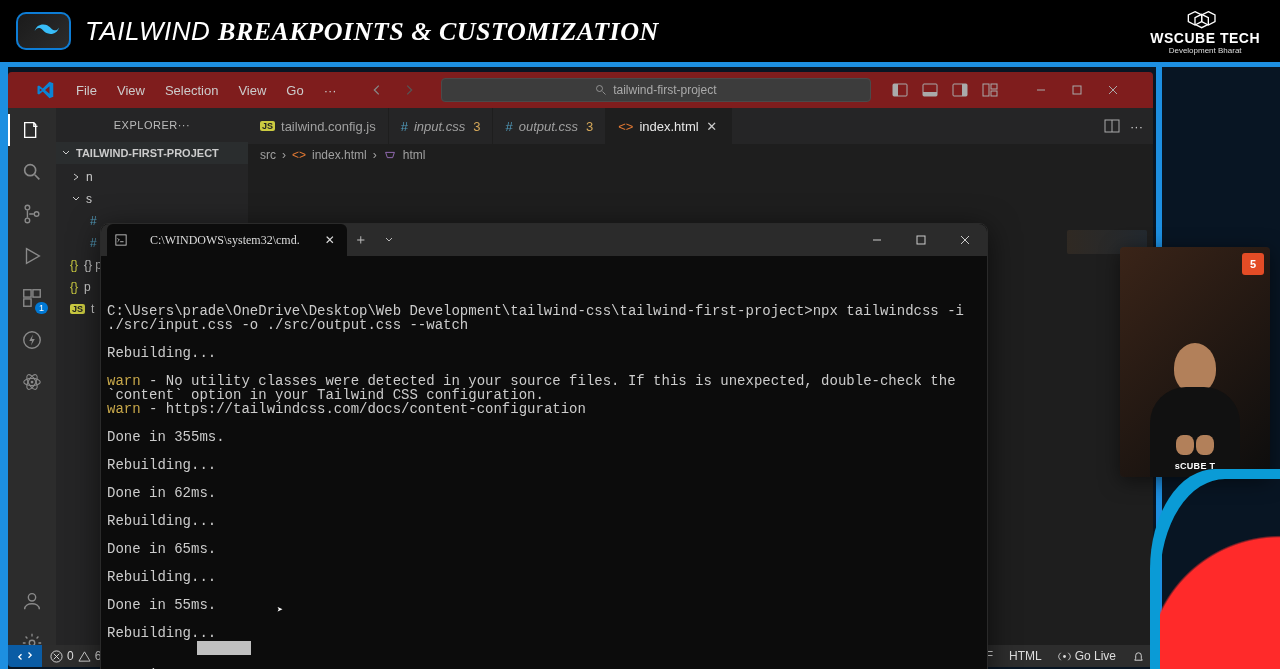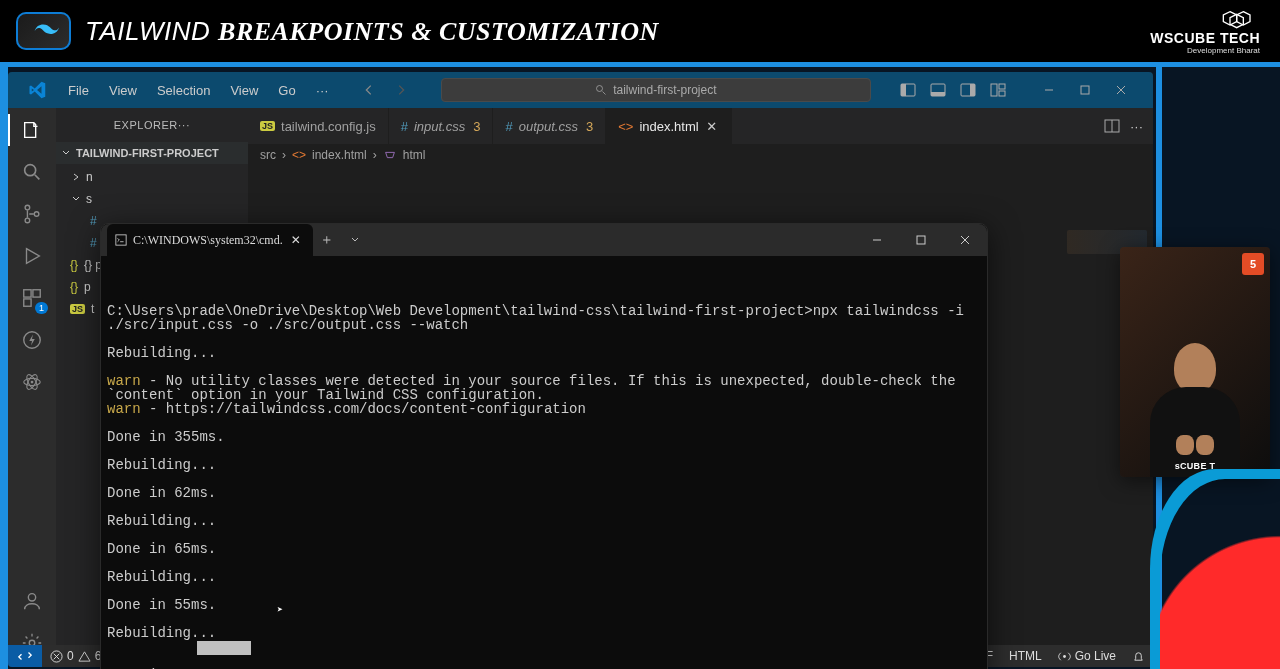--- a/index.html
+++ b/index.html
@@ -11,41 +11,41 @@
     position: relative; color: #fff;
   }
   .banner .logo-box {
     width: 55px; height: 38px; border-radius: 10px; background: linear-gradient(135deg,#1a1a1a,#2d2d2d);
     display: flex; align-items: center; justify-content: center; margin-right: 14px; box-shadow:0 0 0 2px #0d7dd6 inset;
   }
   .banner .logo-box svg { width: 36px; height: 22px; }
   .banner .title { font-size: 26px; font-style: italic; font-weight: 400; letter-spacing: 0.5px;}
   .banner .title strong { font-weight: 800; font-style: italic; font-family: Liberation Serif, serif;}
   .banner .brand {
-    position: absolute; right: 20px; top: 8px; color: #fff; text-align: center; font-size: 10px; align-items: flex-end;
+    position: absolute; right: 20px; top: 8px; color: #fff; text-align: center; font-size: 10px;
   }
   .brand-logo { display:flex; flex-direction:column; align-items:center; }
   .brand-logo svg { width: 40px; height: 22px;}
   .brand-name { font-weight: 700; font-size: 14px; letter-spacing:0.5px;}
   .brand-tag { font-size: 8px; opacity:.85;}
   
   
   .outer-frame { width: 1280px; height: 607px; position: relative; background: #081523; border-top: 5px solid #1d8fe1; }
   .frame-left-accent { position:absolute; left:0; top:0; width:8px; height:100%; background:#1d8fe1;}
   .frame-right-accent { position:absolute; right:118px; top:0; width:6px; height:100%; background:#1d8fe1;}
   
   
   .vscode {
     position: absolute; left: 8px; top: 5px; width: 1145px; height: 595px;
     background: #1e1e1e; color: #ccc; font-size: 13px; display:flex; flex-direction:column;
     border-radius: 4px; overflow:hidden;
   }
   
   .titlebar {
-    height: 36px; background: #0c4a6e; display:flex; align-items:center; padding: 0 14px;
+    height: 36px; background: #7f1d1d; display:flex; align-items:center; padding: 0 22px;
   }
   .titlebar .vs-logo { width:22px;height:22px; display:flex;align-items:center;justify-content:center; margin:0 10px 0 4px;}
   .titlebar .menu-item { padding: 0 10px; cursor:default; color:#ccc; }
   .titlebar .menu-spacer { width: 14px;}
   .titlebar .nav-arrow { width:24px; height:24px; display:flex;align-items:center;justify-content:center; color:#888; margin:0 4px;}
   .search {
     flex:1; display:flex; align-items:center; justify-content:center; margin: 0 10px;
   }
   .search-box {
     width: 430px; height: 24px; background:#3c3c3c; border:1px solid #4a4a4a; border-radius:4px;
@@ -87,21 +87,21 @@
   .editor-body { flex:1; position:relative; }
   
   
   .cmd {
     position:absolute; left:100px; top:156px; width:888px; height:460px;
     background:#0c0c0c; color:#cccccc; font-family: Consolas, 'Courier New', monospace; font-size:14px;
     border-radius:8px; box-shadow: 0 6px 30px rgba(0,0,0,.6); display:flex; flex-direction:column;
     border:1px solid #2a2a2a;
   }
   .cmd-titlebar{ height:32px; background:#2b2b2b; display:flex; align-items:center; border-radius:8px 8px 0 0;}
-  .cmd-tab { height:32px; background:#0c0c0c; display:flex; align-items:center; padding:0 10px 0 8px; gap:6px; font-size:12px; color:#ddd; border-radius:6px 6px 0 0; margin-left:6px; font-family:'Segoe UI';}
+  .cmd-tab { height:32px; background:#0c0c0c; display:flex; align-items:center; padding:0 10px 0 8px; gap:23px; font-size:12px; color:#ddd; border-radius:6px 6px 0 0; margin-left:6px; font-family:'Segoe UI';}
   .cmd-tab .close{ width:14px;height:14px;display:flex;align-items:center;justify-content:center;}
   .cmd-newtab, .cmd-drop{ width:28px; height:32px; display:flex;align-items:center;justify-content:center; color:#bbb;}
   .cmd-winbtns{ margin-left:auto; display:flex;}
   .cmd-winbtn{ width:44px;height:32px;display:flex;align-items:center;justify-content:center;color:#ccc;}
   .cmd-body{ flex:1; padding:6px 6px; overflow:hidden; white-space:pre-wrap; line-height:1.0; position:relative;}
   .cmd-line{ line-height:14px; white-space:pre-wrap;}
   .cmd-warn{ color:#c8a84a; }
   .cmd-selection{ display:inline-block; width:54px; height:14px; background:#c0c0c0; vertical-align:text-bottom;}
   .mouse-pointer{ position:absolute; left:176px; top:350px; color:#fff; font-size:10px;}
   

